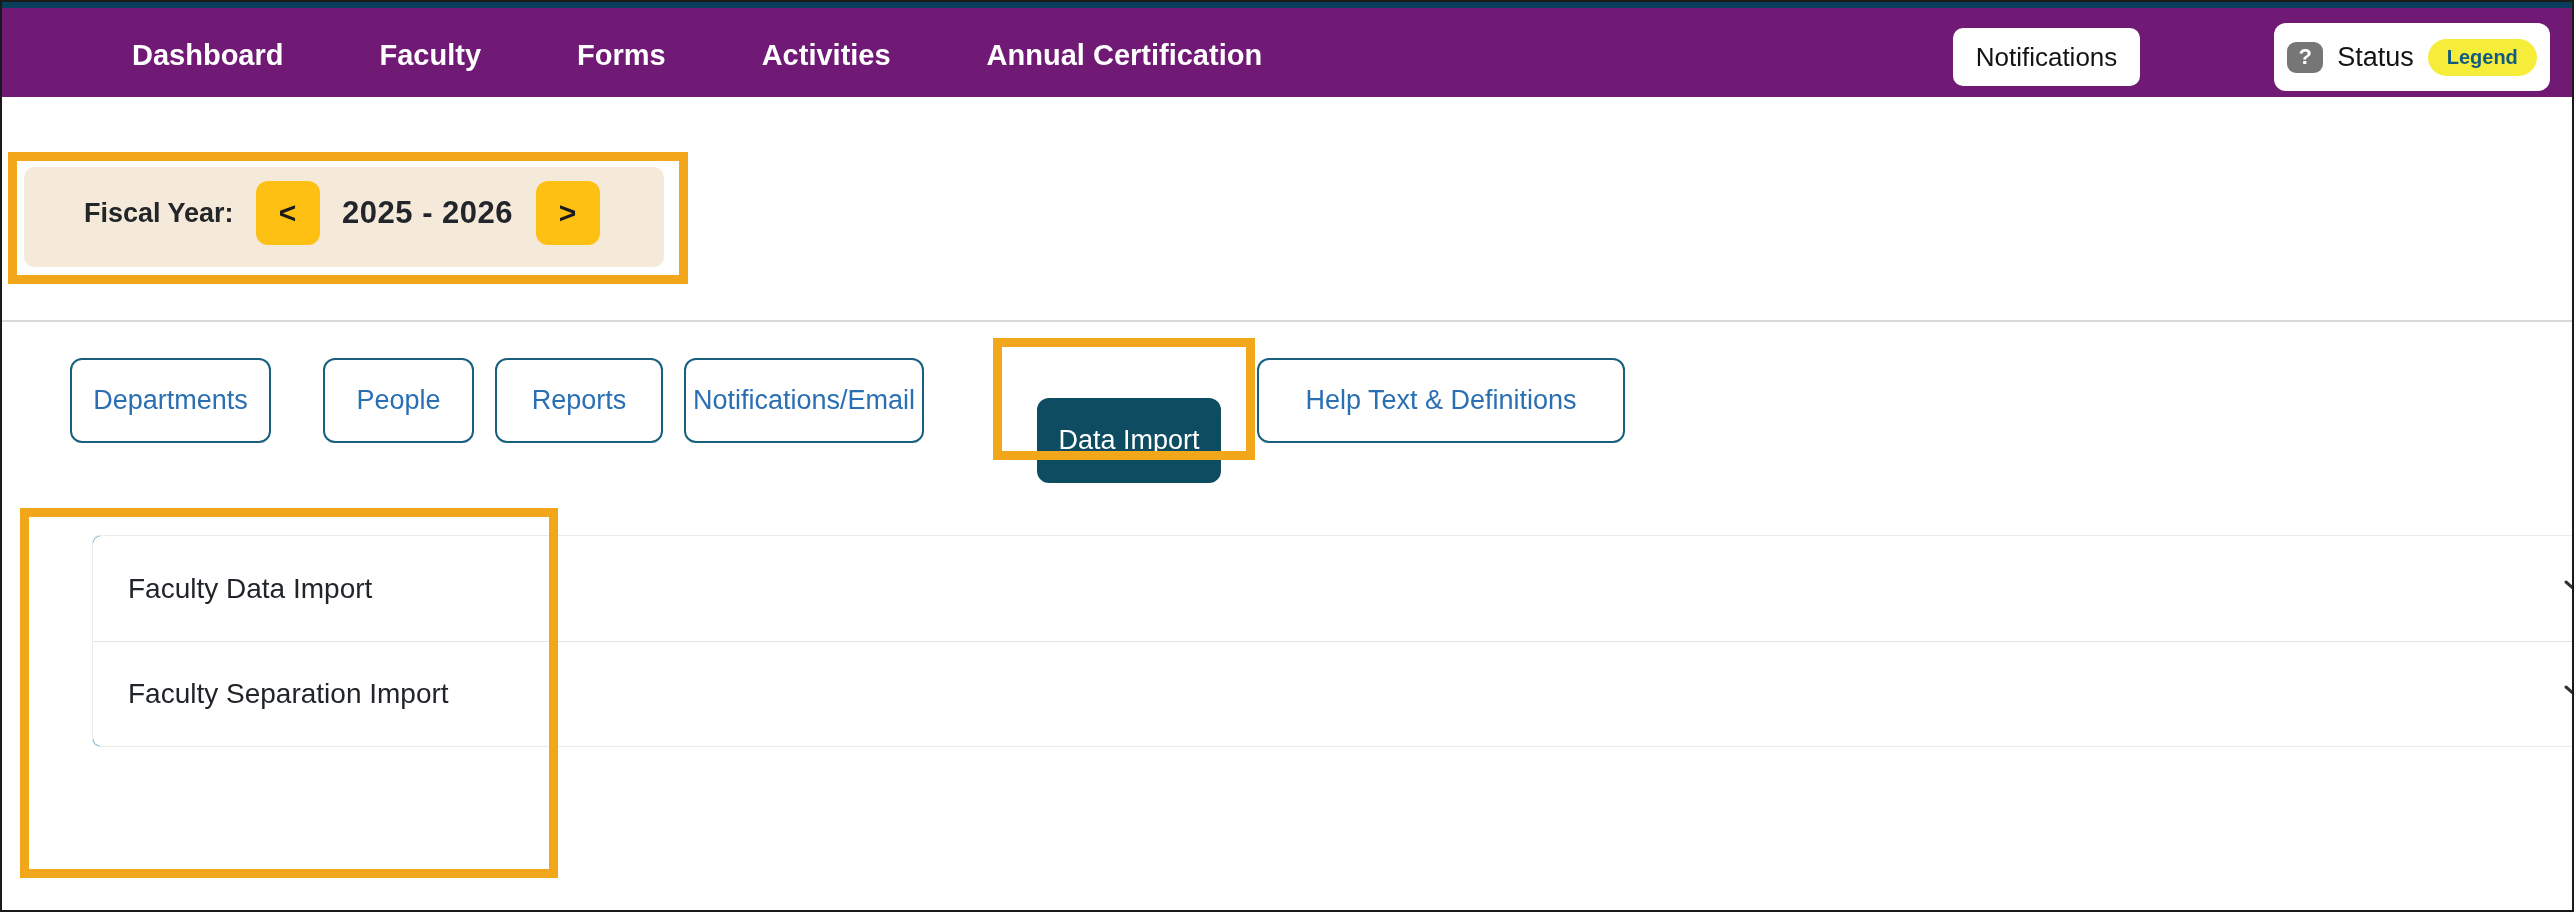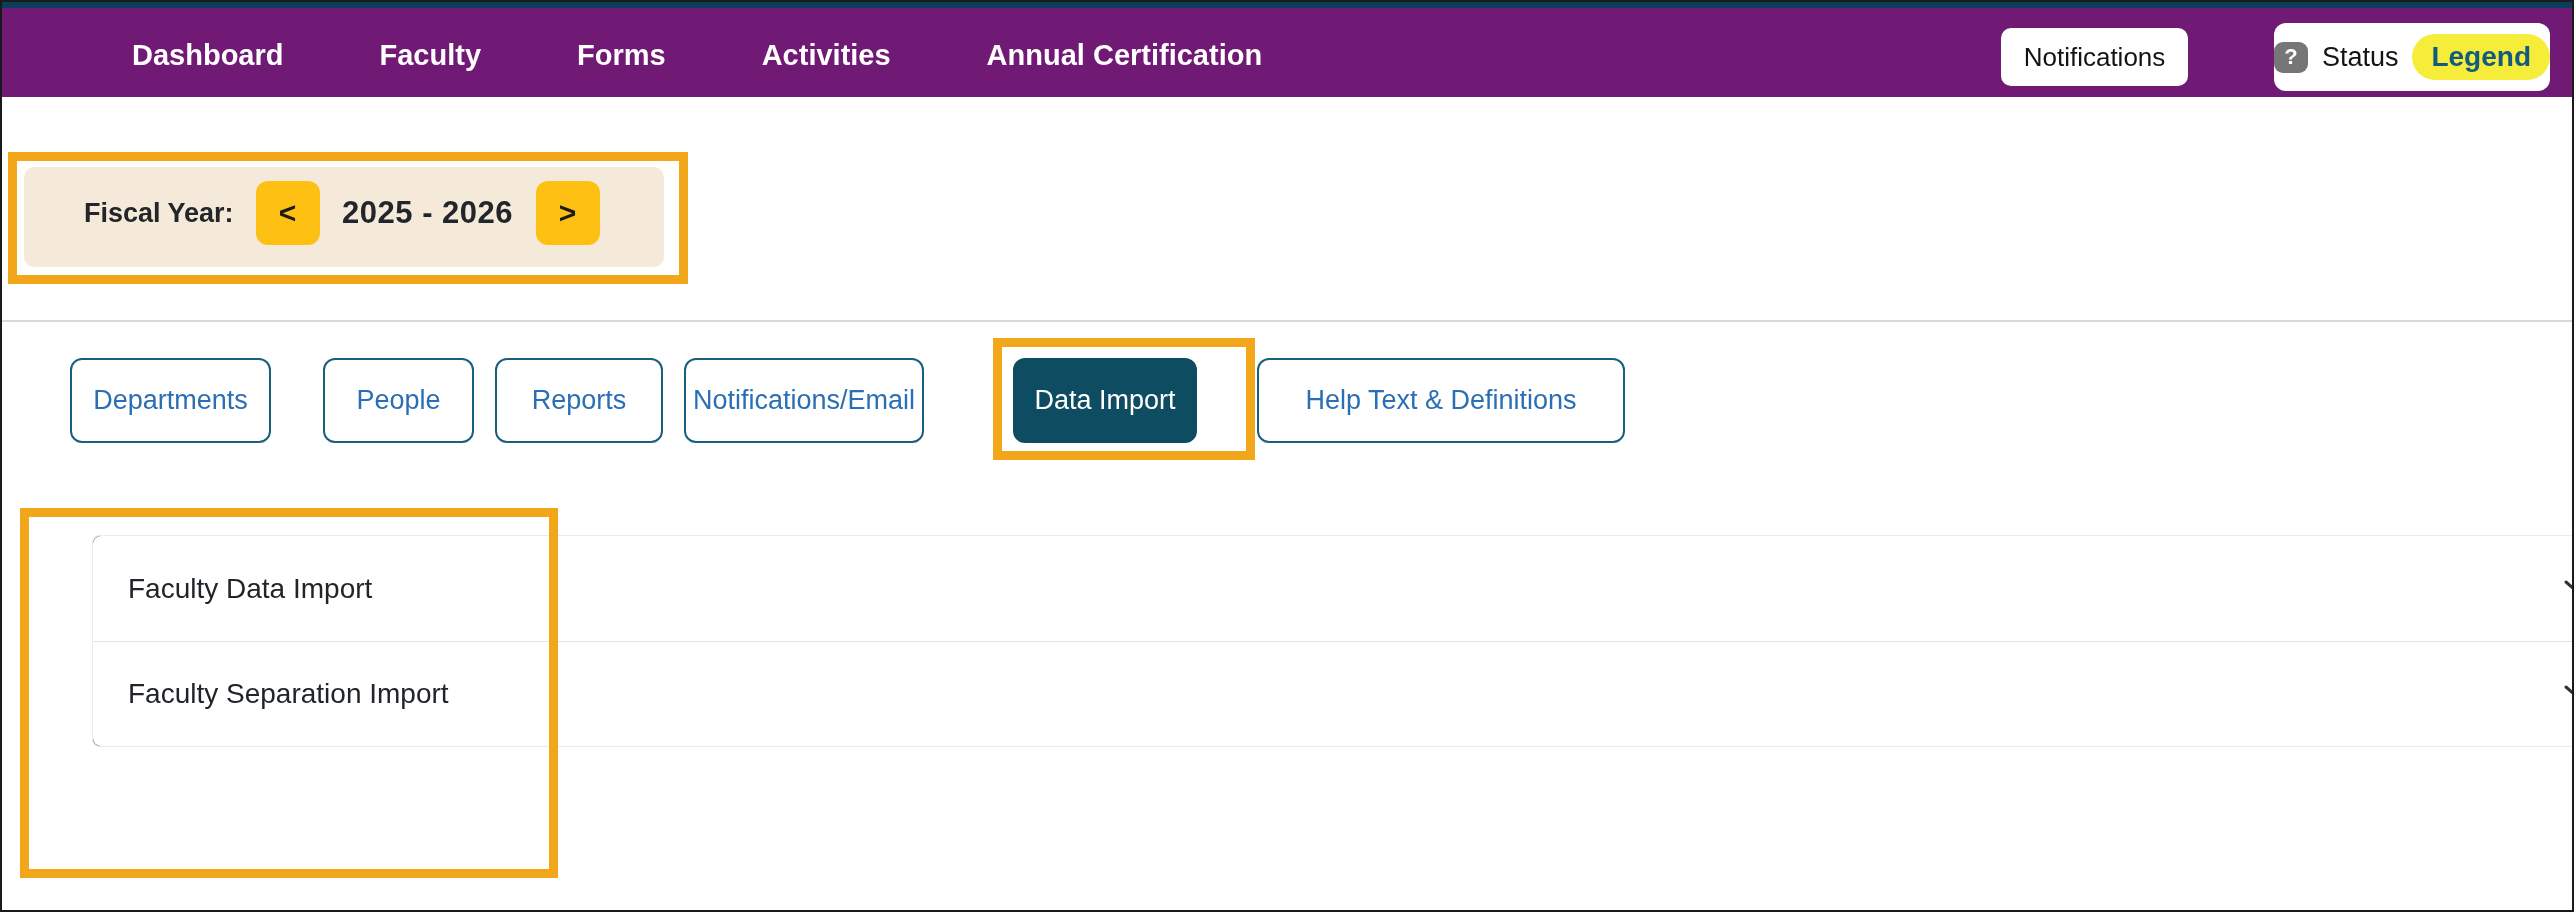--- a/index.html
+++ b/index.html
@@ -26,39 +26,39 @@
     color:#ffffff; font-size:29px; font-weight:bold;
     white-space:nowrap; cursor:pointer;
   }
   .app-admin-tab {
     position:absolute; left:1422px; top:16px; width:250px; height:97px;
     background:#ffffff; border-radius:12px 12px 10px 10px;
     display:flex; align-items:center; justify-content:center;
     color:#474e54; font-size:29px; font-weight:bold; cursor:pointer;
   }
   .notifications-btn {
-    position:absolute; left:1999px; top:20px; width:187px; height:58px;
+    position:absolute; left:1951px; top:20px; width:187px; height:58px;
     background:#ffffff; border:none; border-radius:10px;
     font-family:inherit; font-size:26px; color:#141414;
     display:flex; align-items:center; justify-content:center; cursor:pointer;
   }
   .status-btn {
     position:absolute; left:2272px; top:15px; width:276px; height:68px;
     background:#ffffff; border:none; border-radius:12px;
     display:flex; align-items:center; justify-content:center; gap:14px;
     font-family:inherit; cursor:pointer;
   }
   .q-icon {
     width:36px; height:31px; background:#767676; border-radius:9px;
     color:#ffffff; font-size:22px; font-weight:bold;
     display:flex; align-items:center; justify-content:center;
   }
   .status-label { font-size:27px; color:#141414; }
   .legend-pill {
-    background:#f6ed3b; color:#115a80; font-weight:bold; font-size:28px;
+    background:#f6ed3b; color:#115a80; font-weight:bold; font-size:20px;
     padding:7px 19px; border-radius:999px;
   }
 
   
   .fiscal-panel {
     position:absolute; left:22px; top:165px; width:640px; height:100px;
     background:#f5e9d9; border-radius:10px;
     display:flex; align-items:center; gap:22px;
     padding:0 20px 8px 60px;
   }
@@ -142,21 +142,21 @@
   <span class="fiscal-value">2025 - 2026</span>
   <button class="yr-btn">&gt;</button>
 </section>
 
 <div class="divider"></div>
 
 <div class="sub-tab" style="left:68px;   width:201px;">Departments</div>
 <div class="sub-tab" style="left:321px;  width:151px;">People</div>
 <div class="sub-tab" style="left:493px;  width:168px;">Reports</div>
 <div class="sub-tab" style="left:682px;  width:240px;">Notifications/Email</div>
-<div class="sub-tab active" style="left:1011px; width:184px;">Data Import</div>
+<div class="sub-tab active" style="left:1035px; width:184px;margin-top:40px;">Data Import</div>
 <div class="sub-tab" style="left:1255px; width:368px;">Help Text &amp; Definitions</div>
 
 <section class="accordion">
   <div class="acc-row">
     <span class="acc-label">Faculty Data Import</span>
     <span class="chev">
       <svg width="36" height="20" viewBox="0 0 36 20">
           <polyline points="3,3 18,16 33,3" fill="none" stroke="#2d3339" stroke-width="3" stroke-linecap="round" stroke-linejoin="round"></polyline>
         </svg>
     </span>

